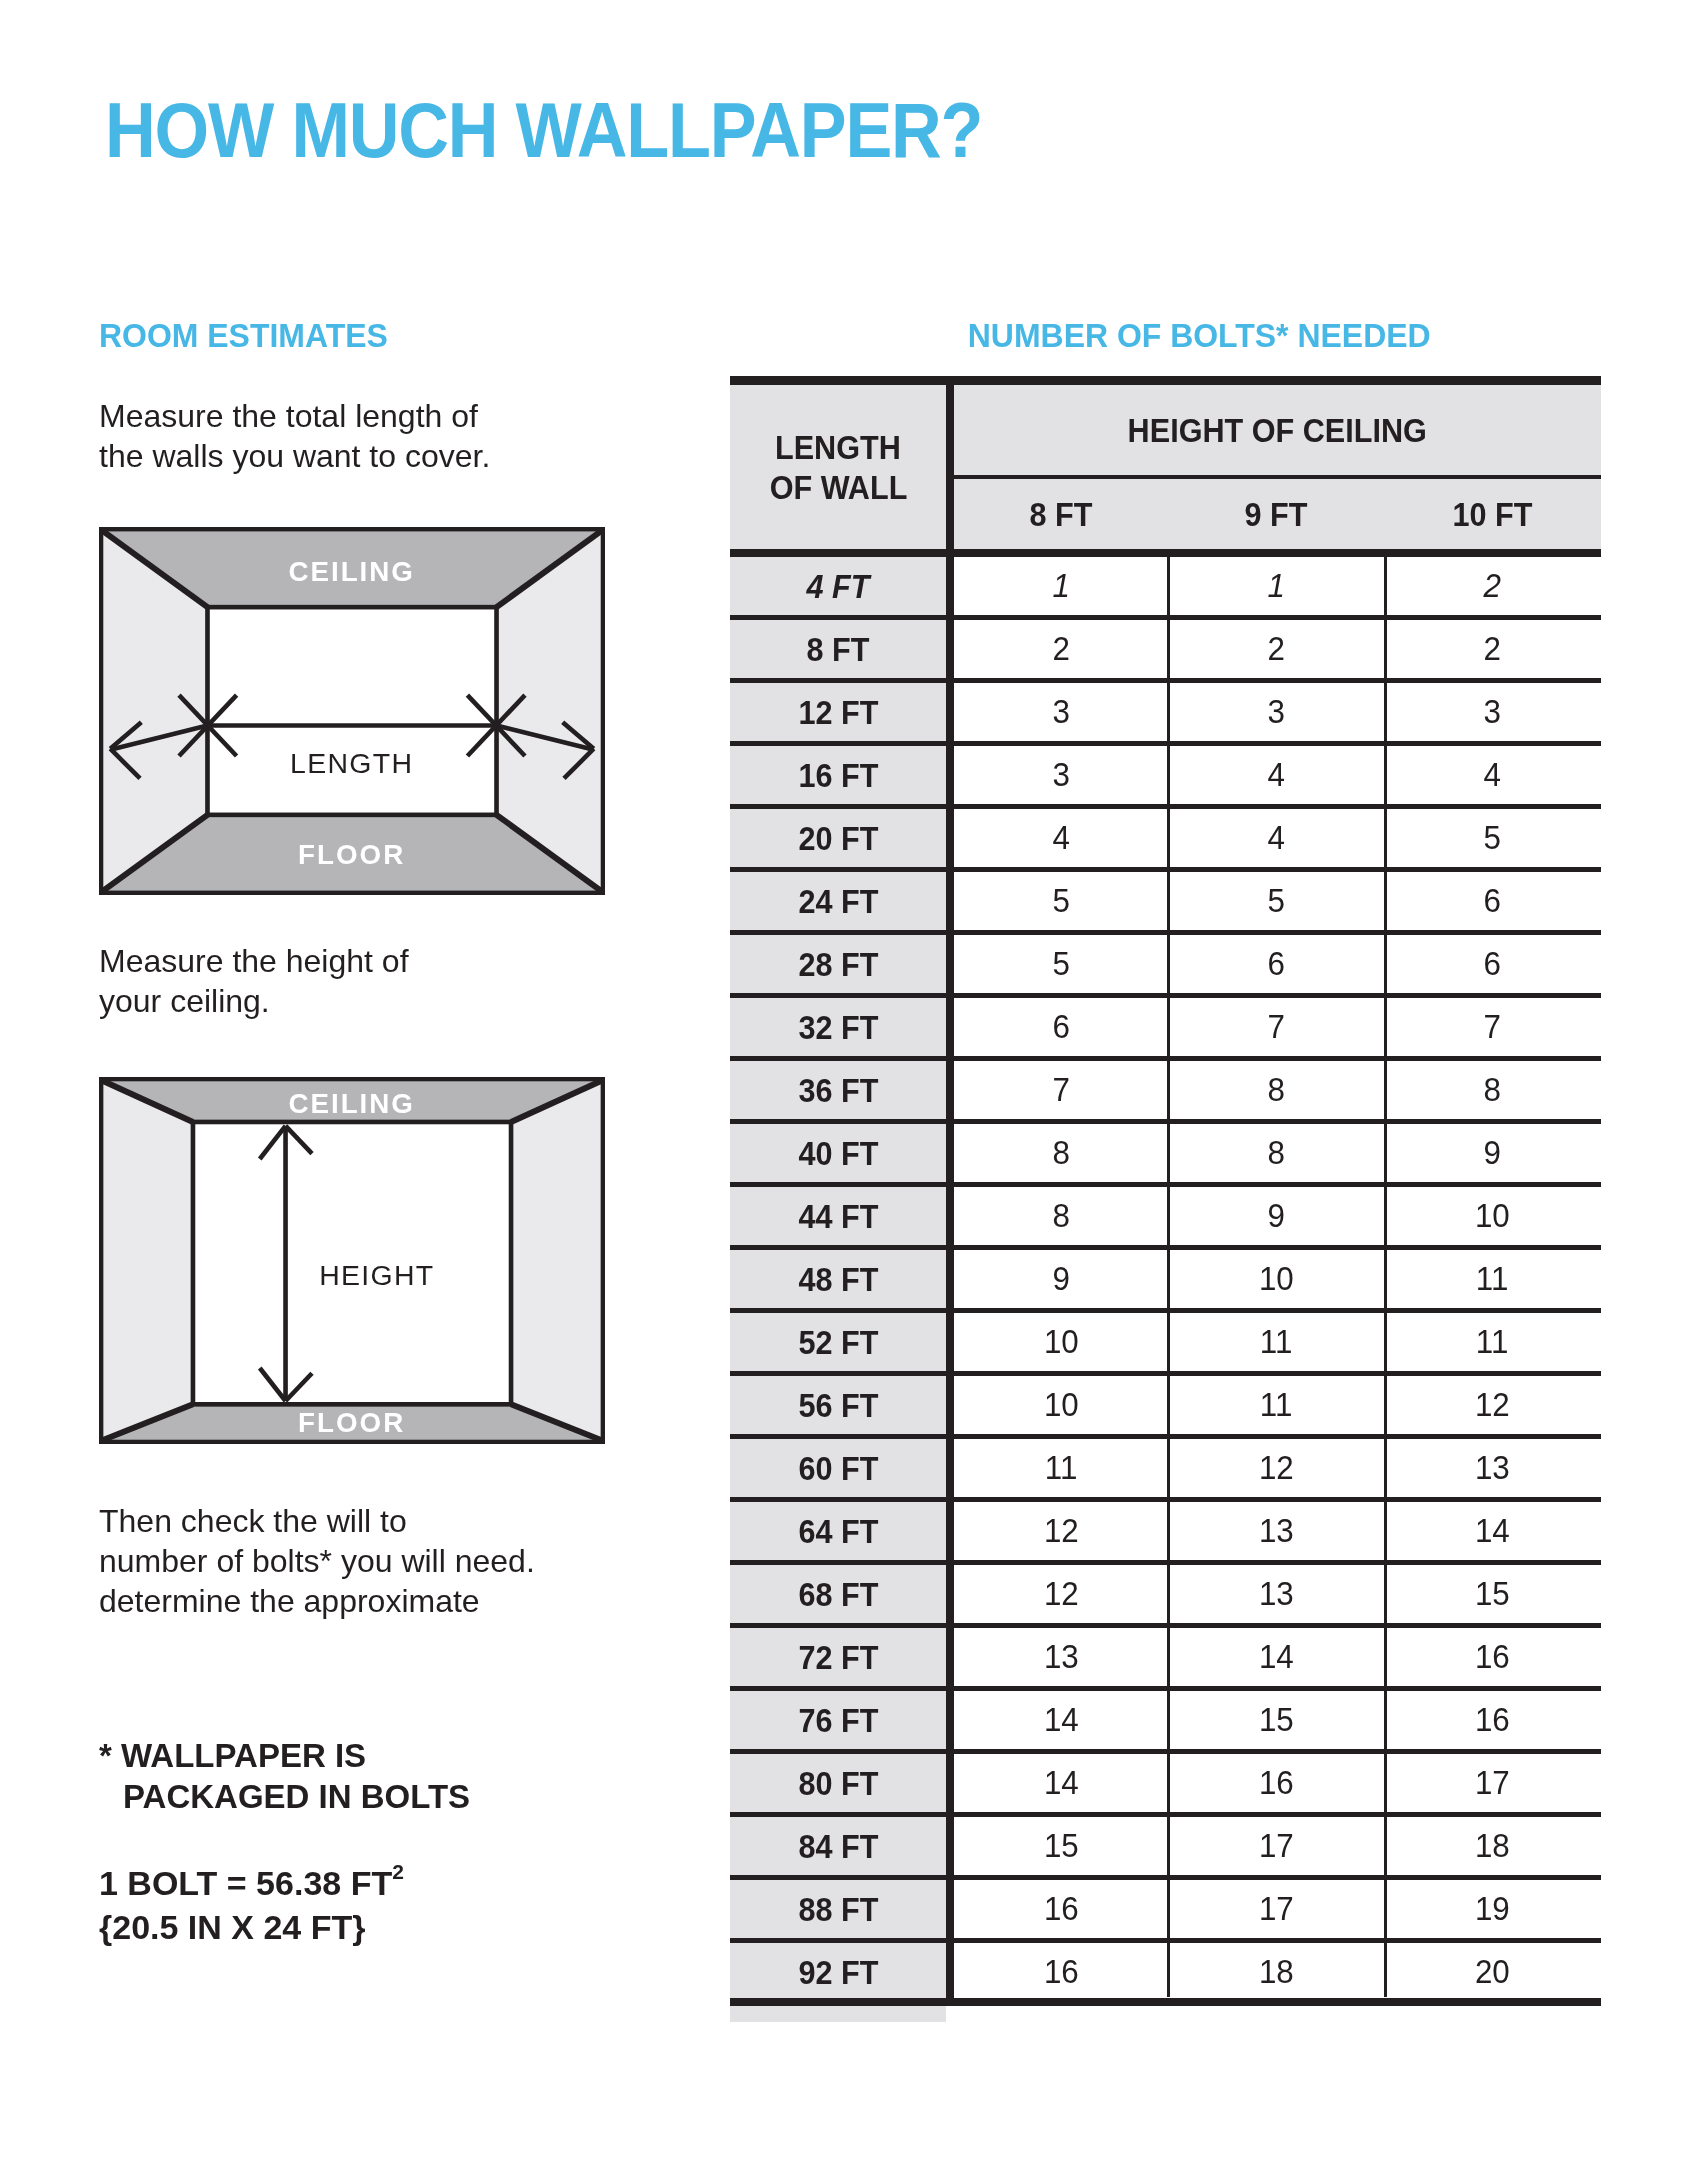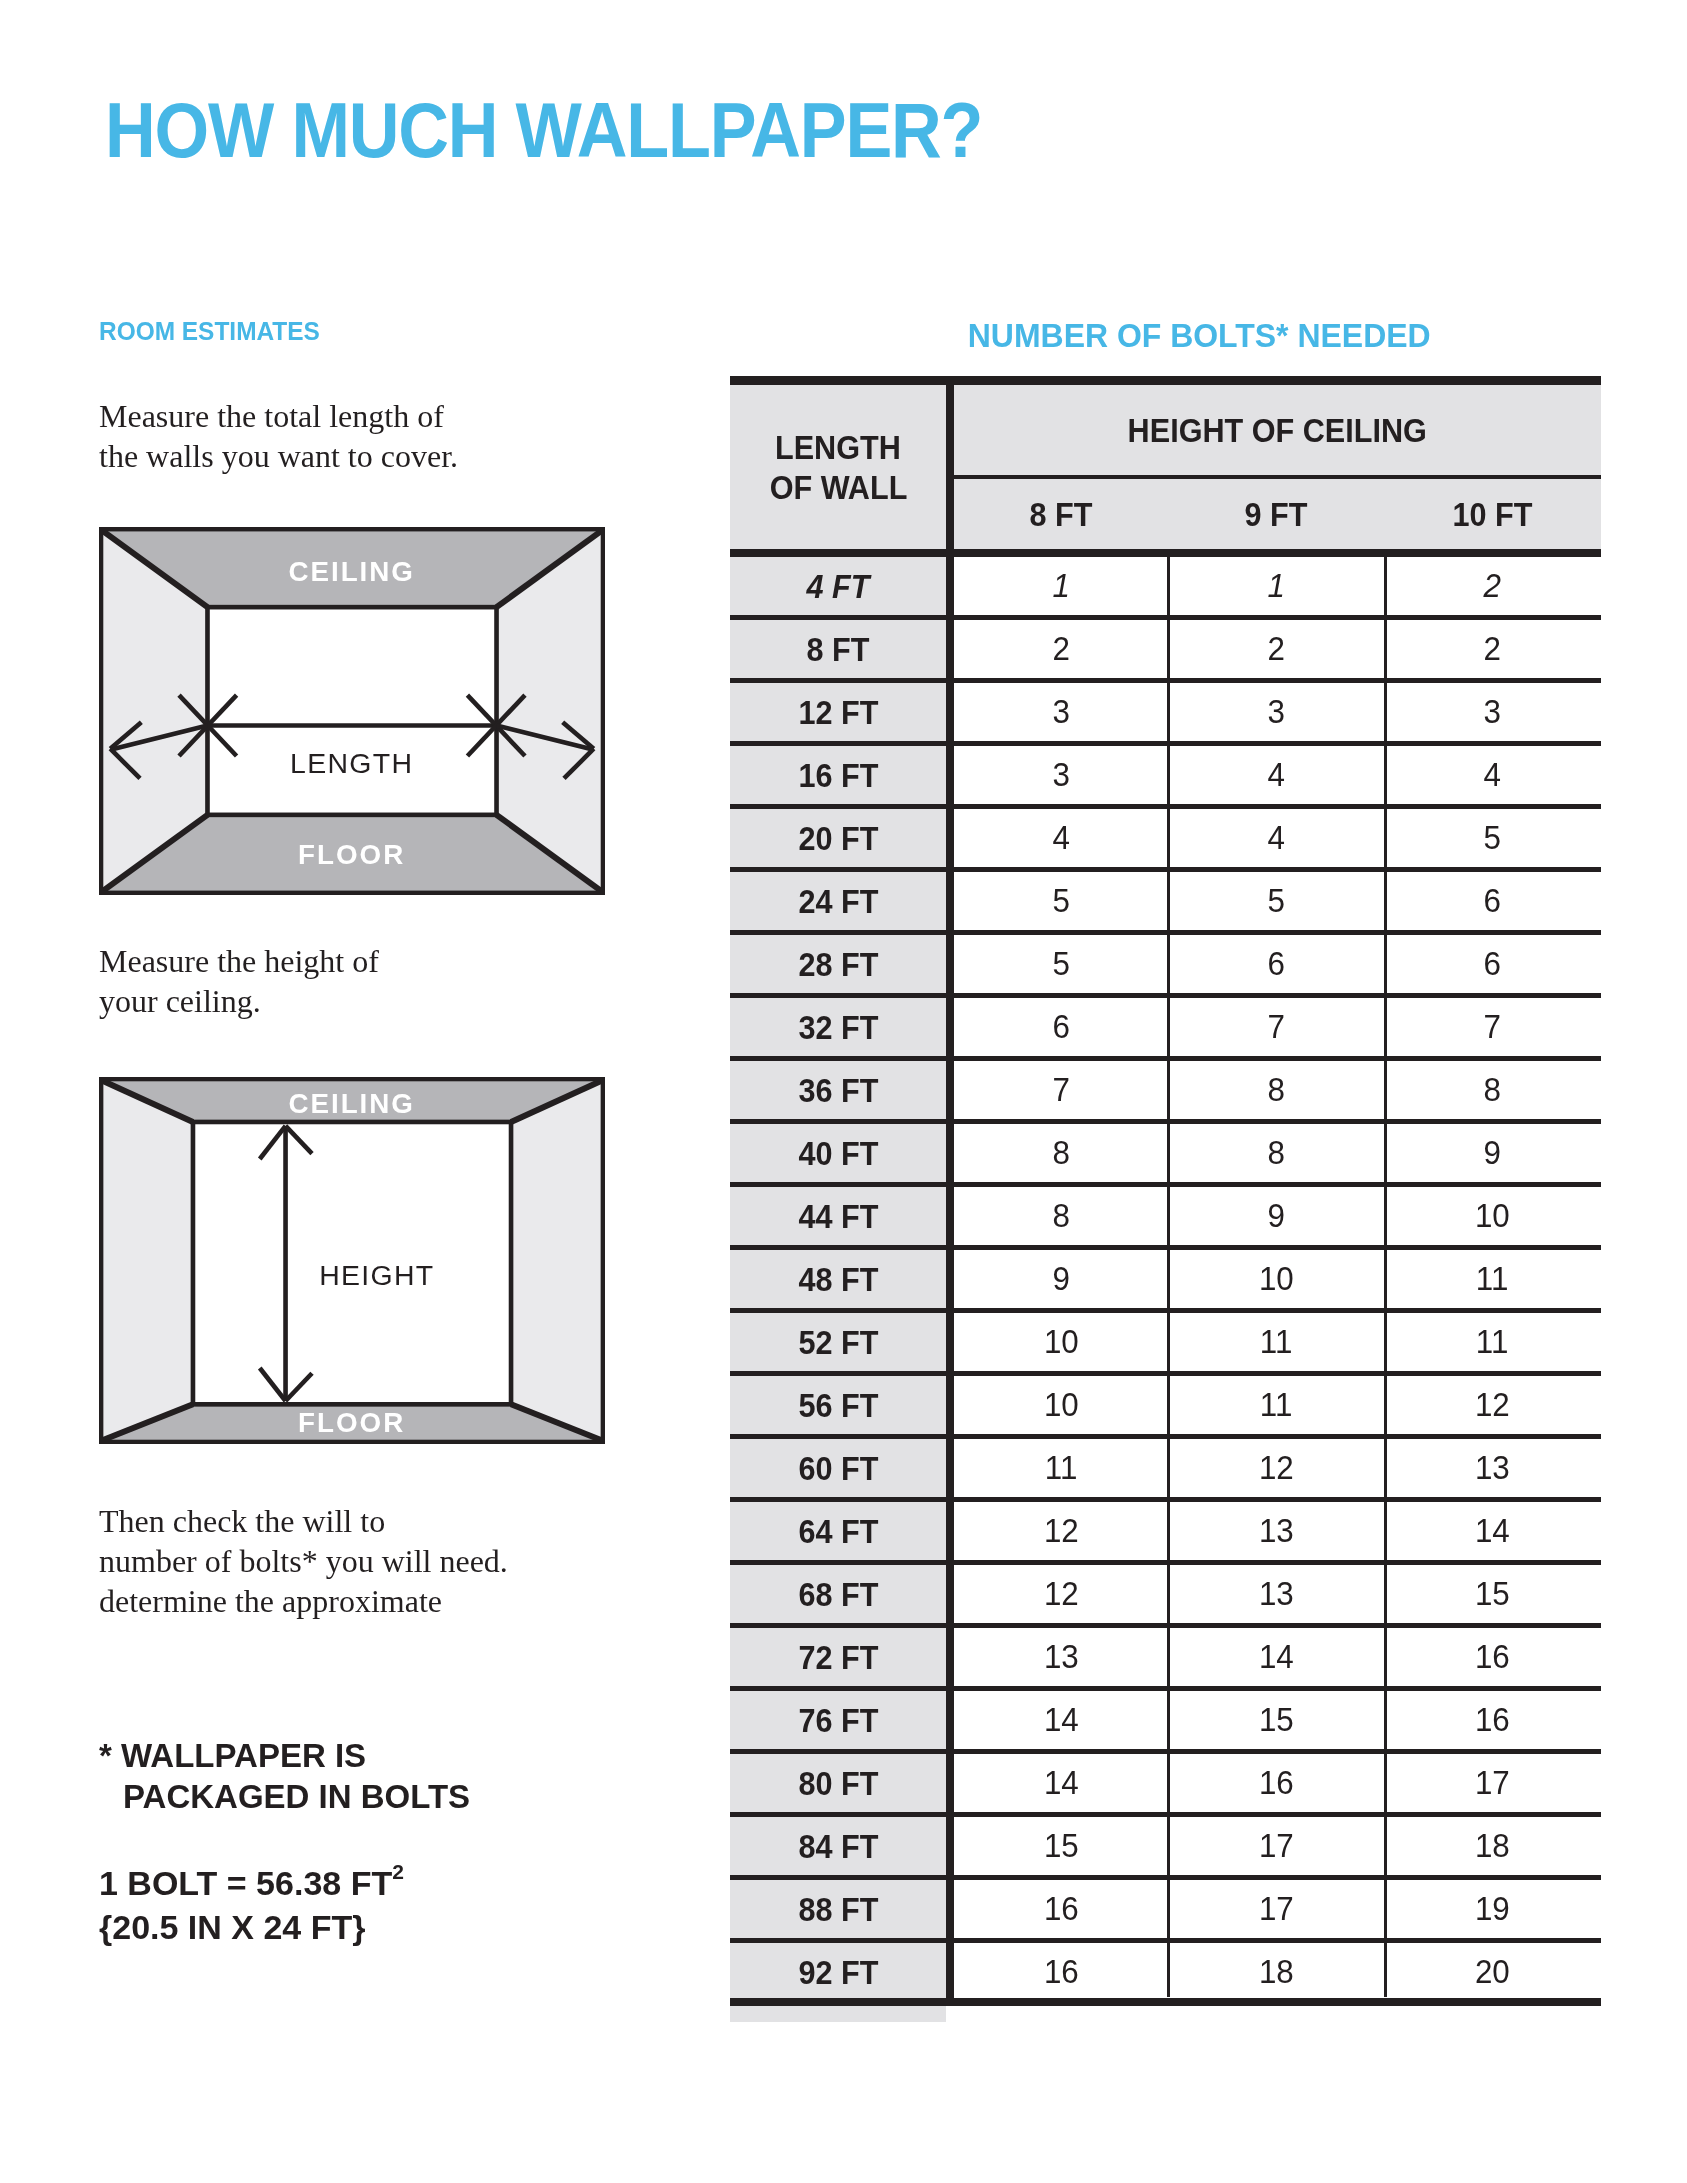--- a/index.html
+++ b/index.html
@@ -4,22 +4,22 @@
 <style>
   html,body{margin:0;padding:0;background:#ffffff;}
   .page{position:relative;width:1687px;height:2183px;background:#ffffff;overflow:hidden;
         font-family:"Liberation Sans", sans-serif;color:#231f20;}
   .abs{position:absolute;}
   .blue{color:#47b7e6;}
   .cond{display:inline-block;transform:scaleX(0.90);transform-origin:left center;white-space:nowrap;}
   .condc{display:inline-block;transform:scaleX(0.90);transform-origin:center center;white-space:nowrap;}
 
   .title{left:105px;top:85px;font-size:78px;font-weight:bold;letter-spacing:-1.3px;text-align:center;}
-  .sechead{left:99px;top:316px;font-size:26px;font-weight:bold;}
-  .para{left:99px;font-size:32px;line-height:40px;font-weight:400;font-family:Liberation Serif, serif;}
+  .sechead{left:99px;top:316px;font-size:34px;font-weight:bold;}
+  .para{left:99px;font-size:32px;line-height:40px;font-weight:400;}
   .fnote{left:99px;font-size:33px;font-weight:bold;line-height:42px;}
   .fnote-indent{left:123px;font-size:33px;font-weight:bold;}
   .bolt{left:99px;font-size:34px;font-weight:bold;}
   .bolt sup{font-size:21px;vertical-align:16px;}
 
   .tbl-heading{left:730px;top:316px;width:939px;text-align:center;font-size:34px;font-weight:bold;}
 
   .tbl{left:730px;top:376px;width:871px;height:1649px;}
   .tbl .blk{position:absolute;background:#231f20;}
   .tbl .gray{position:absolute;background:#e2e2e4;}

